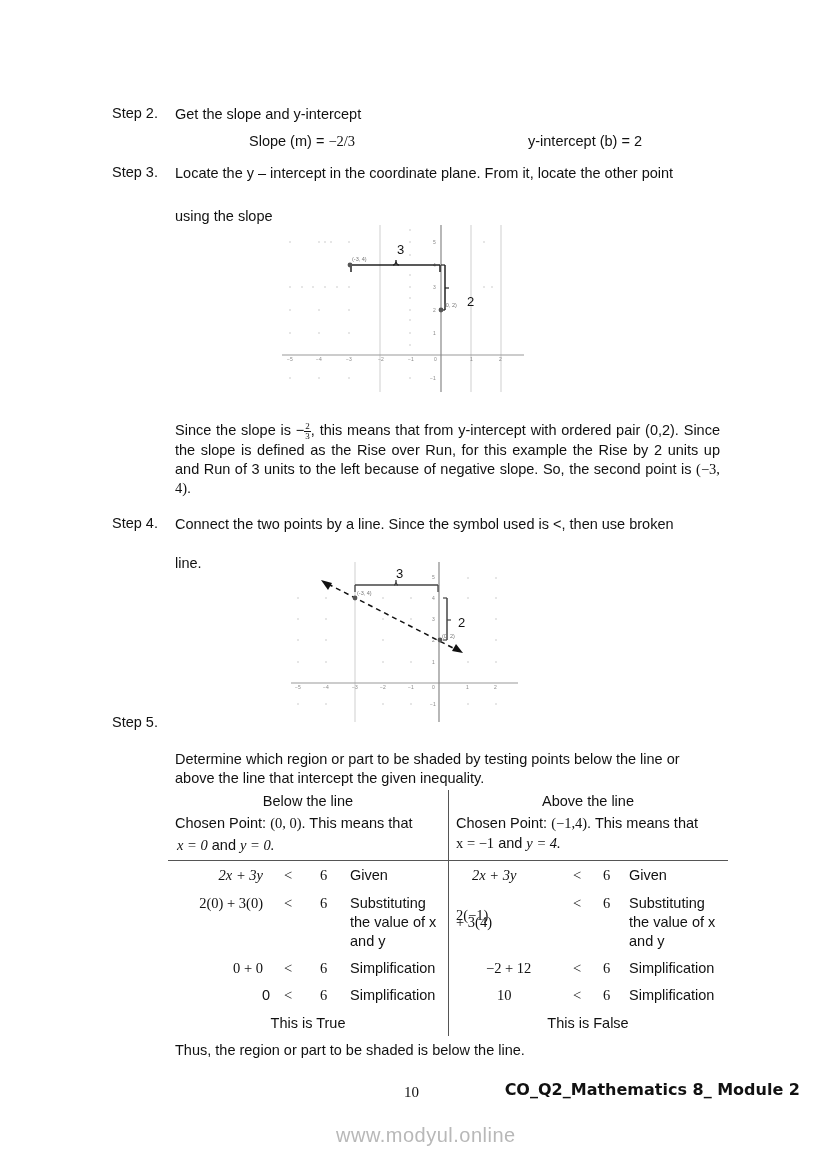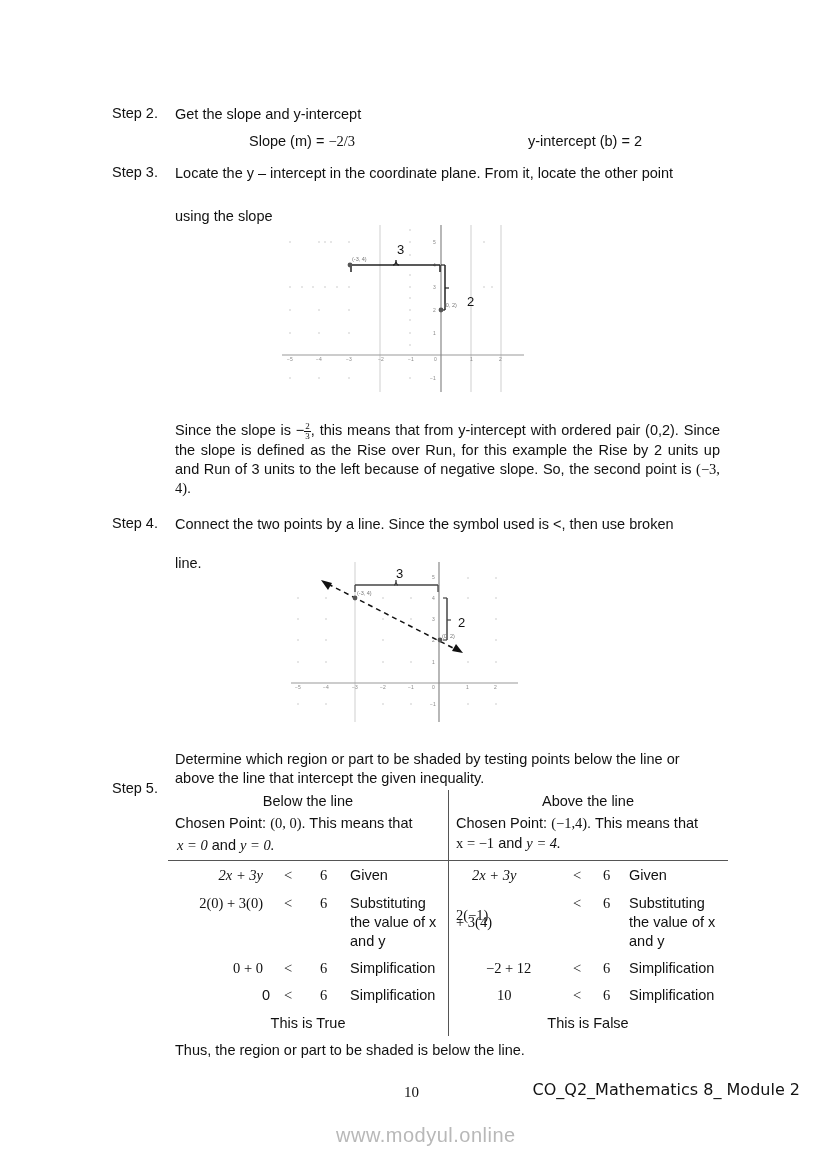--- a/index.html
+++ b/index.html
@@ -12,21 +12,21 @@
   .para { position:absolute; left:175px; width:545px; line-height:19px; text-align:justify; }
   .frac { display:inline-block; vertical-align:middle; text-align:center; font-size:9px; line-height:9px; font-family:"Liberation Serif", serif; }
   .frac span { display:block; }
   .frac .num { border-bottom:1px solid #111; padding:0 1px; }
   svg text { font-family:"Liberation Sans", sans-serif; }
   .tbl-line-v { position:absolute; left:448px; top:790px; width:1px; height:246px; background:#555; }
   .tbl-line-h { position:absolute; left:168px; top:860px; width:560px; height:1px; background:#555; }
   .cell { position:absolute; line-height:19px; }
   .right { text-align:right; }
   .center { text-align:center; }
-  .footer-code { position:absolute; right:26px; top:1080px; font-weight:normal; font-size:16px; font-family:"DejaVu Sans", sans-serif; }
+  .footer-code { position:absolute; right:26px; top:1080px; font-weight:bold; font-size:16px; font-family:"DejaVu Sans", sans-serif; }
   .page-num { position:absolute; left:404px; top:1084px; font-family:"Liberation Serif", serif; font-size:15px; }
   .watermark { position:absolute; left:336px; top:1124px; color:#b8b8b8; font-size:20px; letter-spacing:0.5px; }
 </style>
 </head>
 <body>
 
 <div class="step-label" style="top:105px;">Step 2.</div>
 <div class="step-text" style="top:105px;">Get the slope and y-intercept</div>
 <div class="abs" style="left:249px; top:133px;">
   <span>Slope (m) = </span><span class="math">−2/3</span>
@@ -200,21 +200,21 @@
   <line x1="447" y1="620" x2="451" y2="620" stroke="#444" stroke-width="1.2"></line>
   <line x1="443" y1="640" x2="447" y2="640" stroke="#444" stroke-width="1.2"></line>
   <circle cx="355" cy="598" r="2.4" fill="#555"></circle>
   <circle cx="440" cy="640" r="2.4" fill="#555"></circle>
   <text x="357" y="595" font-size="5.5" fill="#777">(-3, 4)</text>
   <text x="442" y="638" font-size="5.5" fill="#777">(0, 2)</text>
   <text x="396" y="578" font-size="13" fill="#111">3</text>
   <text x="458" y="627" font-size="13" fill="#111">2</text>
 </svg>
 
-<div class="step-label" style="top:780px;">Step 5.</div>
+<div class="step-label" style="top:714px;">Step 5.</div>
 <div class="step-text" style="top:750px;">Determine which region or part to be shaded by testing points below the line or</div>
 <div class="step-text" style="top:769px;">above the line that intercept the given inequality.</div>
 
 <div class="tbl-line-v"></div>
 <div class="tbl-line-h"></div>
 
 <div class="cell center" style="left:168px; width:280px; top:792px;">Below the line</div>
 <div class="cell" style="left:175px; top:814px;">
   <span>Chosen Point: </span><span class="math">(0, 0)</span><span>. This means that</span>
 </div>

